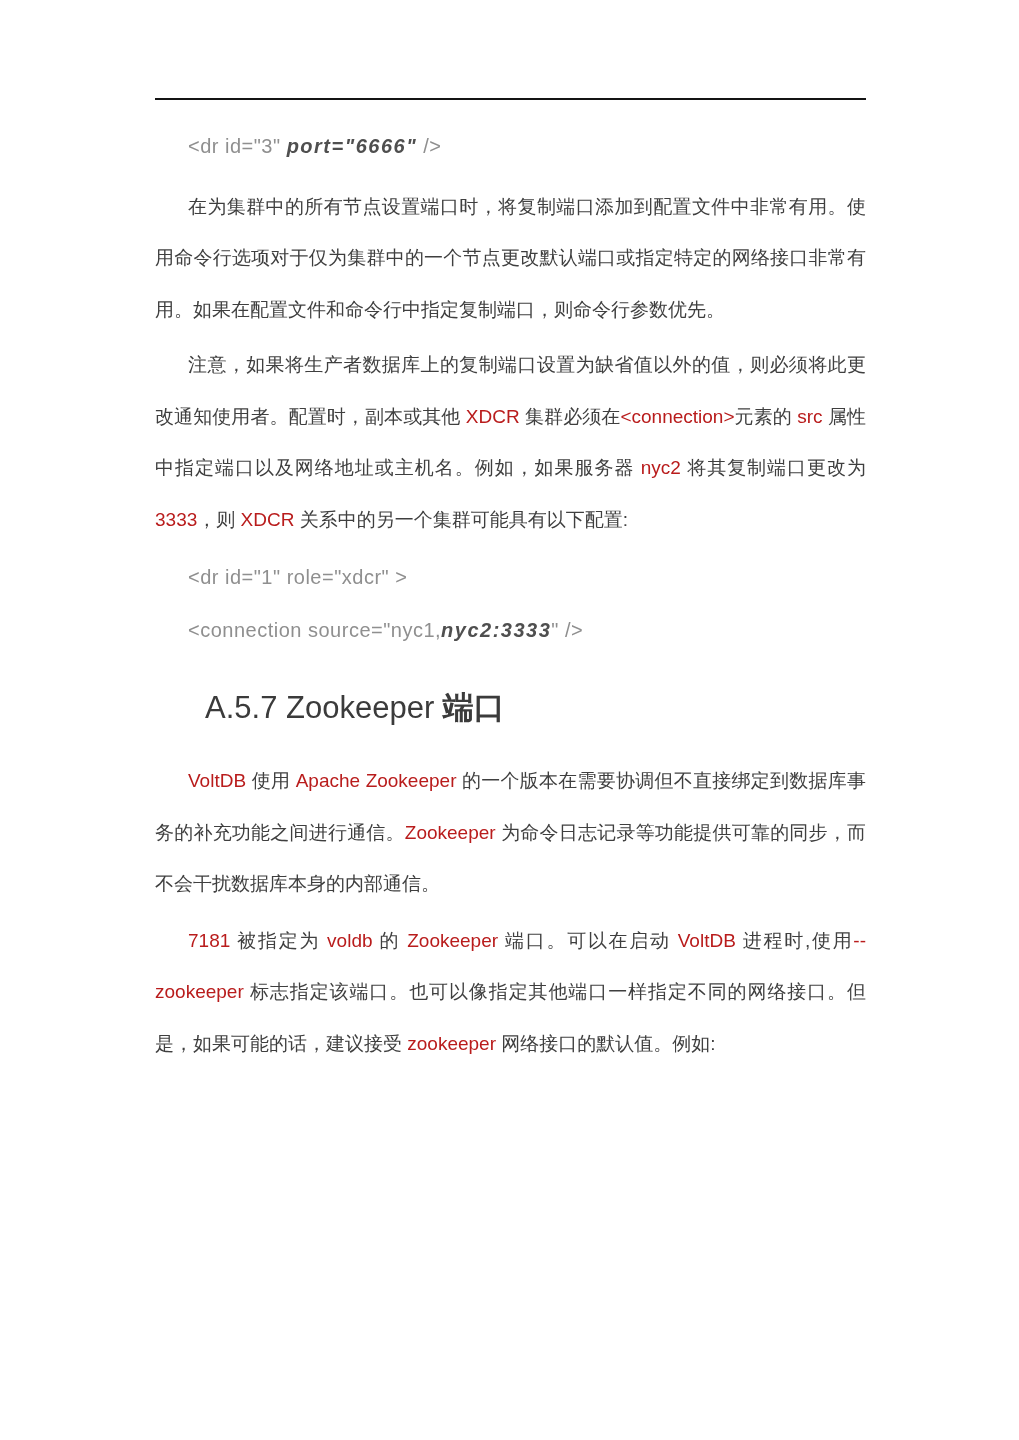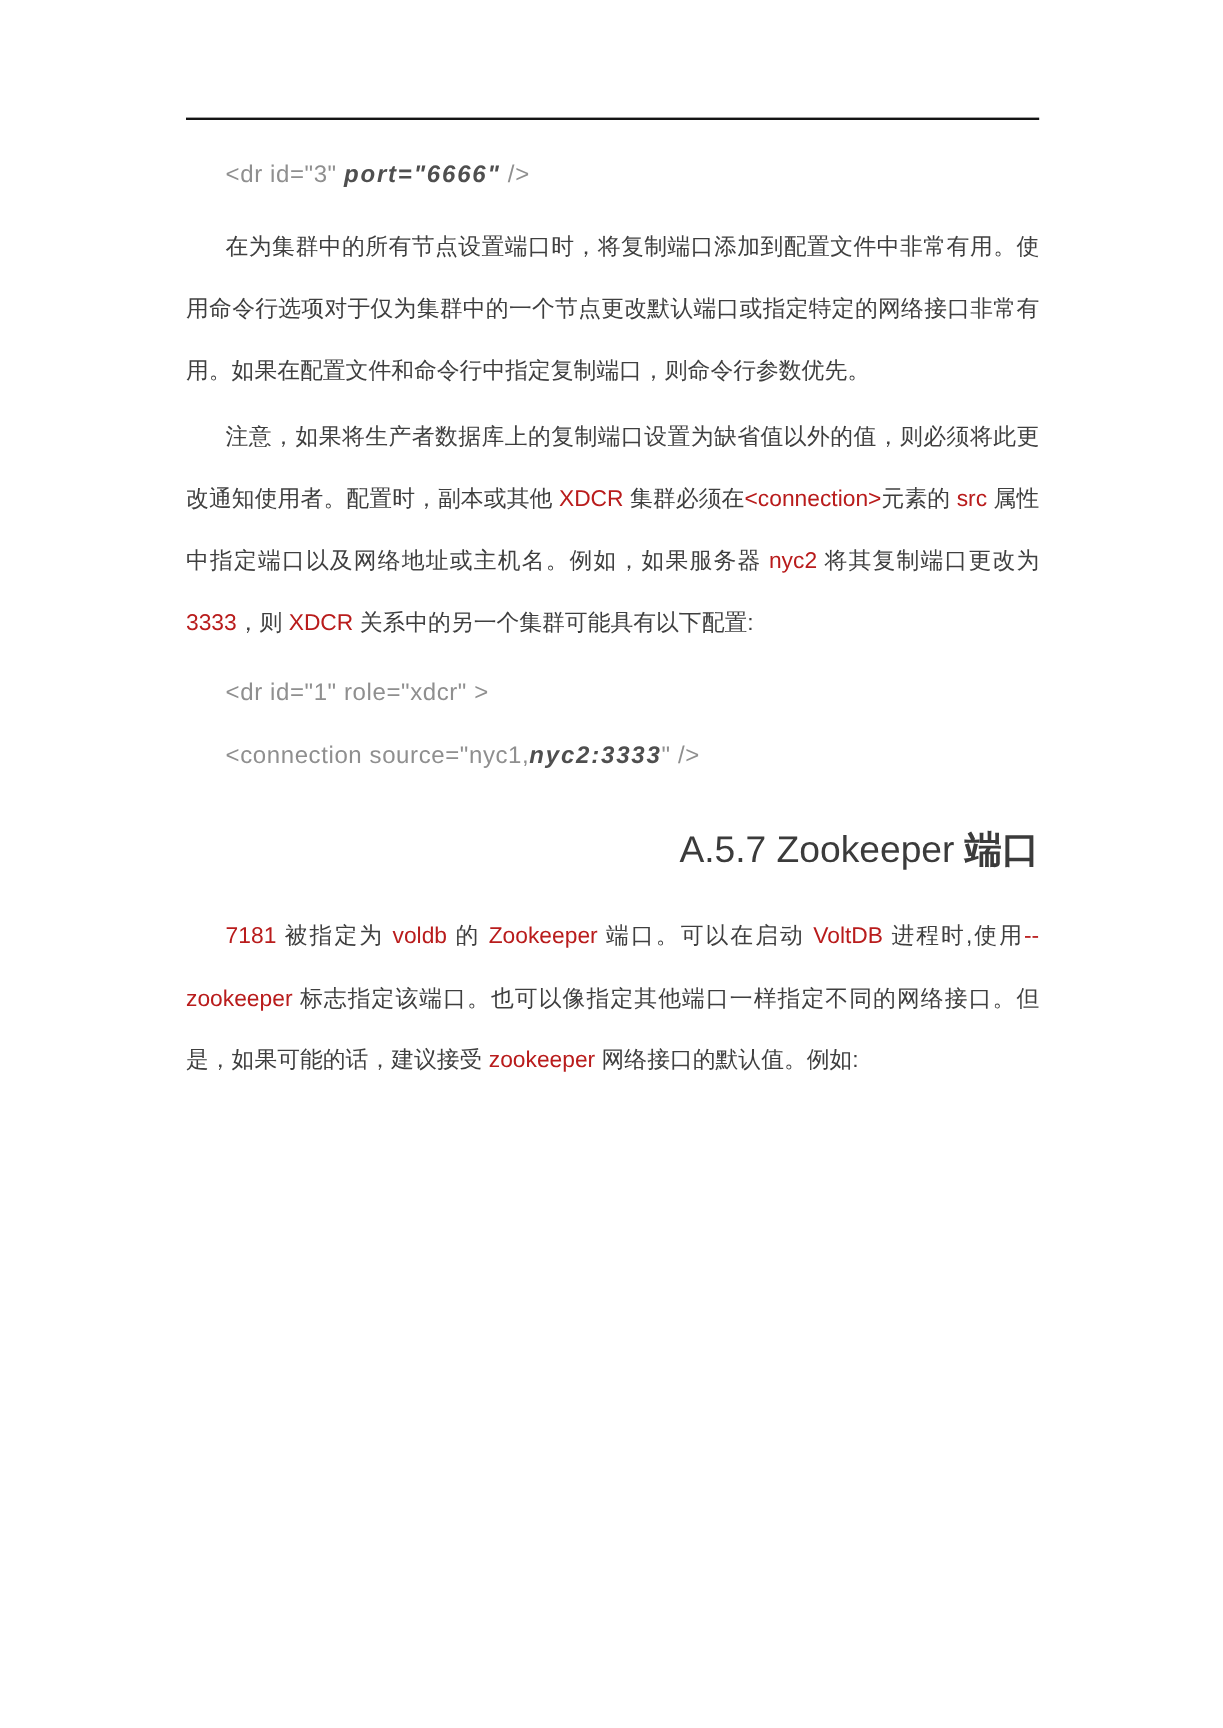--- a/index.html
+++ b/index.html
@@ -50,21 +50,20 @@
     font-weight: bold;
     font-style: italic;
     letter-spacing: 1.5px;
   }
   .heading {
     margin: 31px 0 26px 50px;
     font-size: 31px;
     line-height: 42px;
     font-weight: 400;
     color: #3b3b3b;
-    text-align: right;
   }
   .heading .heading-bold {
     font-weight: 700;
   }
 </style>
 </head>
 <body>
 
 <div class="page">
   <div class="content">
@@ -75,19 +74,20 @@
 
     <p class="body m4"><span class="zh">在为集群中的所有节点设置端口时，将复制端口添加到配置文件中非常有用。使用命令行选项对于仅为集群中的一个节点更改默认端口或指定特定的网络接口非常有用。如果在配置文件和命令行中指定复制端口，则命令行参数优先。</span></p>
 
     <p class="body m6"><span class="zh">注意，如果将生产者数据库上的复制端口设置为缺省值以外的值，则必须将此更改通知使用者。配置时，副本或其他 </span><span class="en">XDCR </span><span class="zh">集群必须在</span><span class="en">&lt;connection&gt;</span><span class="zh">元素的 </span><span class="en">src </span><span class="zh">属性中指定端口以及网络地址或主机名。例如，如果服务器 </span><span class="en">nyc2 </span><span class="zh">将其复制端口更改为 </span><span class="en">3333</span><span class="zh">，则 </span><span class="en">XDCR </span><span class="zh">关系中的另一个集群可能具有以下配置:</span></p>
 
     <p class="code-line"><span class="code">&lt;dr id="1" role="xdcr" &gt;</span></p>
     <p class="code-line"><span class="code">&lt;connection source="nyc1,</span><span class="code-bold">nyc2:3333</span><span class="code">" /&gt;</span></p>
 
     <h2 class="heading"><span>A.5.7 Zookeeper </span><span class="heading-bold">端口</span></h2>
 
+    <p class="body"><span class="en">VoltDB </span><span class="zh">使用 </span><span class="en">Apache Zookeeper </span><span class="zh">的一个版本在需要协调但不直接绑定到数据库事务的补充功能之间进行通信。</span><span class="en">Zookeeper </span><span class="zh">为命令日志记录等功能提供可靠的同步，而不会干扰数据库本身的内部通信。</span></p>
 
 
     <p class="body m6"><span class="en">7181 </span><span class="zh">被指定为 </span><span class="en">voldb </span><span class="zh">的 </span><span class="en">Zookeeper </span><span class="zh">端口。可以在启动 </span><span class="en">VoltDB </span><span class="zh">进程时,使用</span><span class="en">--zookeeper </span><span class="zh">标志指定该端口。也可以像指定其他端口一样指定不同的网络接口。但是，如果可能的话，建议接受 </span><span class="en">zookeeper </span><span class="zh">网络接口的默认值。例如:</span></p>
 
 
   </div>
 </div>
 
 </body></html>

